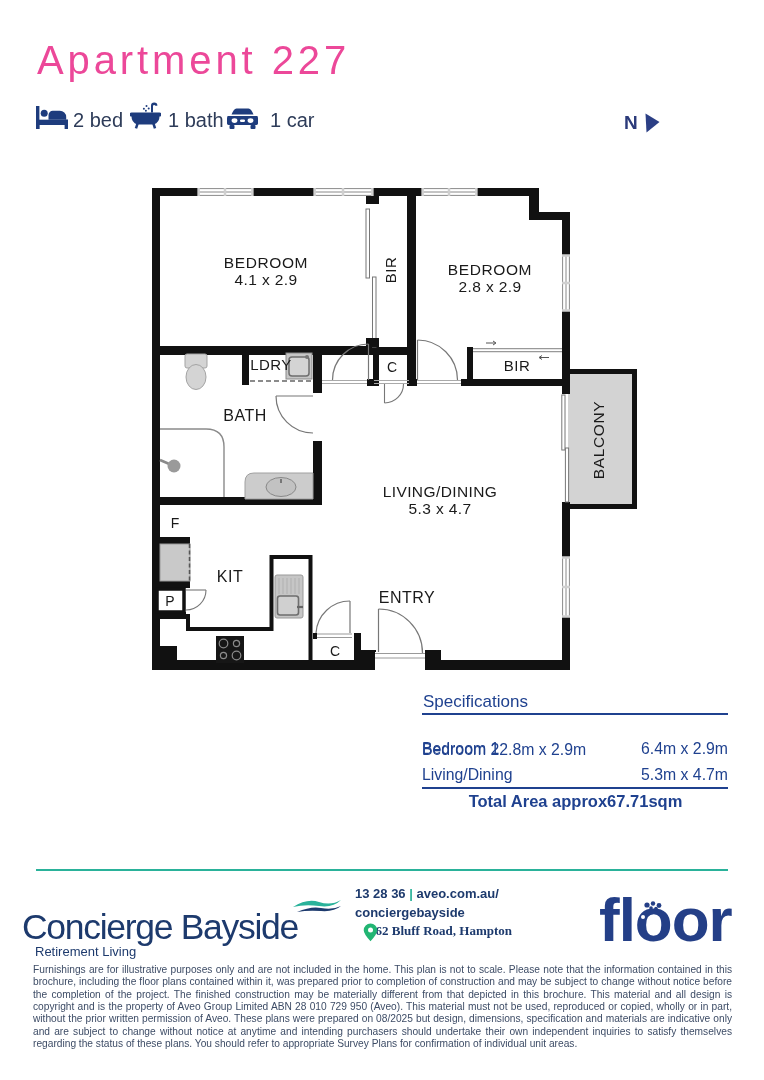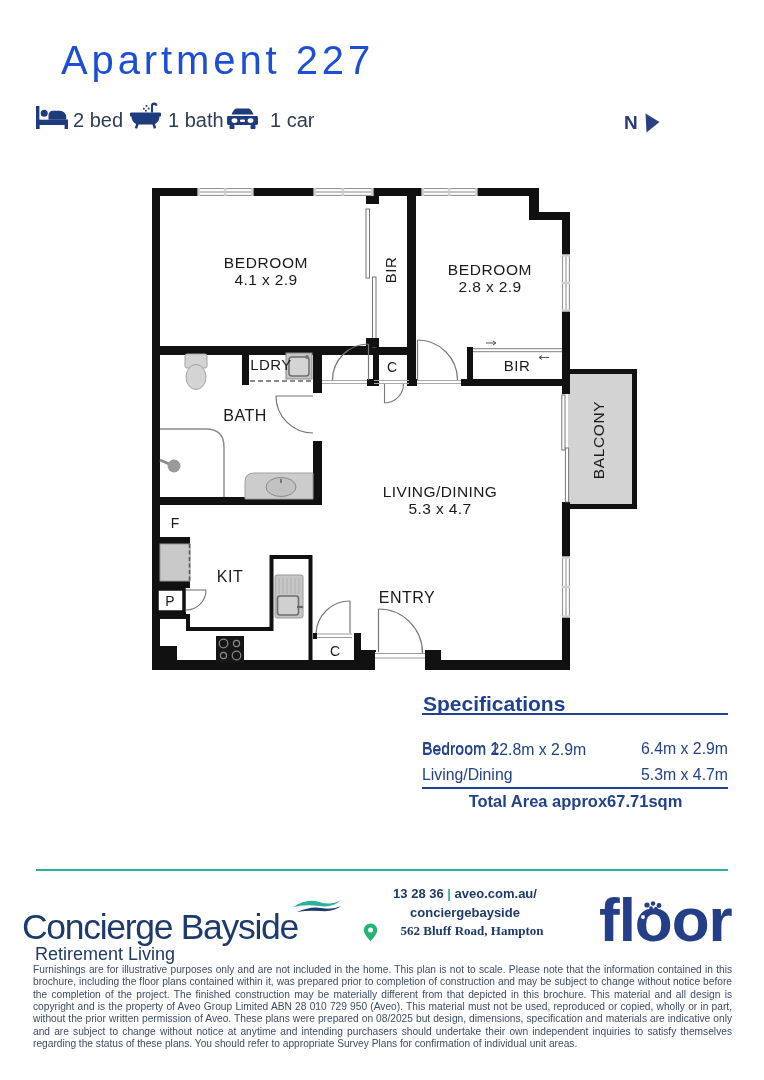--- a/index.html
+++ b/index.html
@@ -3,21 +3,21 @@
 <meta charset="utf-8">
 <style>
   html,body{margin:0;padding:0;}
   body{width:764px;height:1080px;position:relative;background:#fff;
        font-family:"Liberation Sans",sans-serif;overflow:hidden;}
   .abs{position:absolute;}
 </style>
 </head>
 <body>
 
-<div class="abs" style="left:37px;top:38px;font-size:40px;color:#1d4ed8;letter-spacing:3.9px;margin-left:24px;">Apartment 227</div>
+<div class="abs" style="left:37px;top:38px;font-size:40px;color:#ec4899;letter-spacing:3.9px;">Apartment 227</div>
 
 <div class="abs" style="left:0;top:0;width:764px;height:0;color:#2e3c59;font-size:20px;">
 
   <svg class="abs" style="left:36px;top:106px;" width="32" height="23" viewBox="0 0 32 23">
     <g fill="#1e3c7d">
       <rect x="0" y="0" width="3.4" height="23"></rect>
       <rect x="0" y="13.7" width="32" height="5.3"></rect>
       <rect x="28.6" y="13.7" width="3.4" height="9.3"></rect>
       <rect x="0" y="18" width="3.4" height="5"></rect>
       <circle cx="8.2" cy="7.2" r="3.5"></circle>
@@ -319,21 +319,21 @@
 
   <text x="335" y="656" font-size="14" fill="#1a1a1a" text-anchor="middle">C</text>
 
   <text x="396" y="270" font-size="15" fill="#1a1a1a" text-anchor="middle" transform="rotate(-90 396 270)" letter-spacing="0.5">BIR</text>
 
   <text x="517" y="371" font-size="15" fill="#1a1a1a" text-anchor="middle" letter-spacing="0.5">BIR</text>
 </svg>
 
 <div class="abs" style="left:422px;top:0;width:306px;height:0;color:#1f418f;font-size:15.8px;">
 
-  <div class="abs" style="left:1px;top:692px;font-weight:bold;font-size:21px;">Specifications</div>
+  <div class="abs" style="left:1px;top:692px;font-weight:normal;font-size:17px;">Specifications</div>
 
   <div class="abs" style="left:0;top:712.5px;width:306px;height:2.6px;background:#1f418f;"></div>
 
   <div class="abs" style="left:0;top:716.5px;width:306px;display:flex;justify-content:space-between;margin-top:23px;">
       <span>Bedroom 1</span>
       <span>6.4m x 2.9m</span>
     </div>
 
   <div class="abs" style="left:0;top:741px;width:306px;display:flex;">
       <span>Bedroom 2</span>
@@ -355,23 +355,23 @@
 
 <div class="abs" style="left:36px;top:868.5px;width:692px;height:2px;background:#2ab29a;"></div>
 
 <div class="abs" style="left:22px;top:906.5px;font-size:35.5px;color:#1d3a6d;letter-spacing:-1.3px;">Concierge Bayside</div>
 
 <svg class="abs" style="left:291px;top:897px;" width="52" height="20" viewBox="0 0 52 20">
   <path d="M2 10 q14 -9 26 -5 q12 4 22 -2 q-8 8 -22 6 q-14 -2 -26 1 z" fill="#2ab29a"></path>
   <path d="M6 15 q14 -6 24 -4 q12 2 20 -2 q-7 6 -20 5 q-13 -1 -24 1 z" fill="#1d3a6d"></path>
 </svg>
 
-<div class="abs" style="left:35px;top:943.5px;font-size:18px;color:#1d3a6d;">Retirement Living</div>
-
-<div class="abs" style="left:355px;top:885px;width:220px;text-align:center;color:#1d3a6d;font-size:13px;font-weight:bold;line-height:18.5px;">
+<div class="abs" style="left:35px;top:943.5px;font-size:13px;color:#1d3a6d;">Retirement Living</div>
+
+<div class="abs" style="left:355px;top:885px;width:220px;color:#1d3a6d;font-size:13px;font-weight:bold;line-height:18.5px;">
   <div>13 28 36 <span style="color:#2ab29a;">|</span> aveo.com.au/</div>
   <div>conciergebayside</div>
   <div style="position:relative;">
     
     <svg width="15" height="19" viewBox="0 0 15 19" style="position:absolute;left:8px;top:1px;">
       <path d="M7.5 0.5 a6.8 6.8 0 0 1 6.8 6.8 q0 3.6 -6.8 11 q-6.8 -7.4 -6.8 -11 a6.8 6.8 0 0 1 6.8 -6.8 z" fill="#22b573"></path>
       <circle cx="7.5" cy="7" r="2.5" fill="#fff"></circle>
     </svg>
     <span style="margin-left:14px;font-family:Liberation Serif, serif;">562 Bluff Road, Hampton</span>
   </div>

